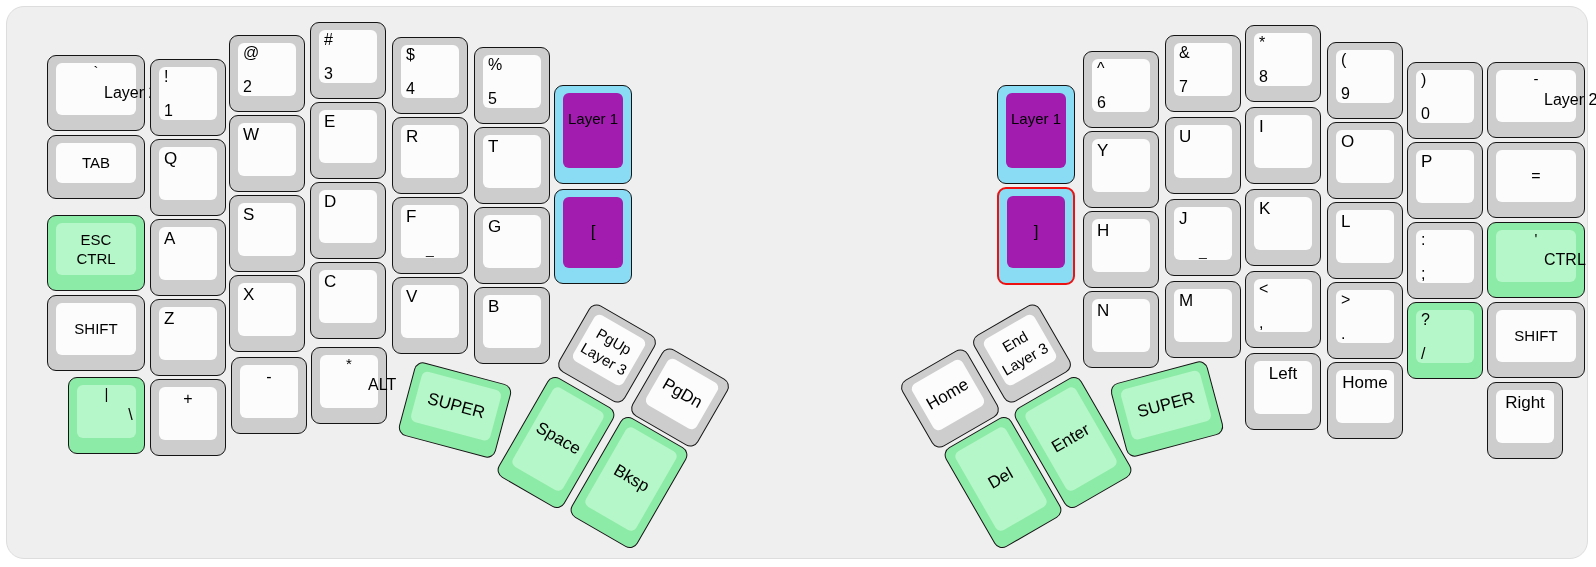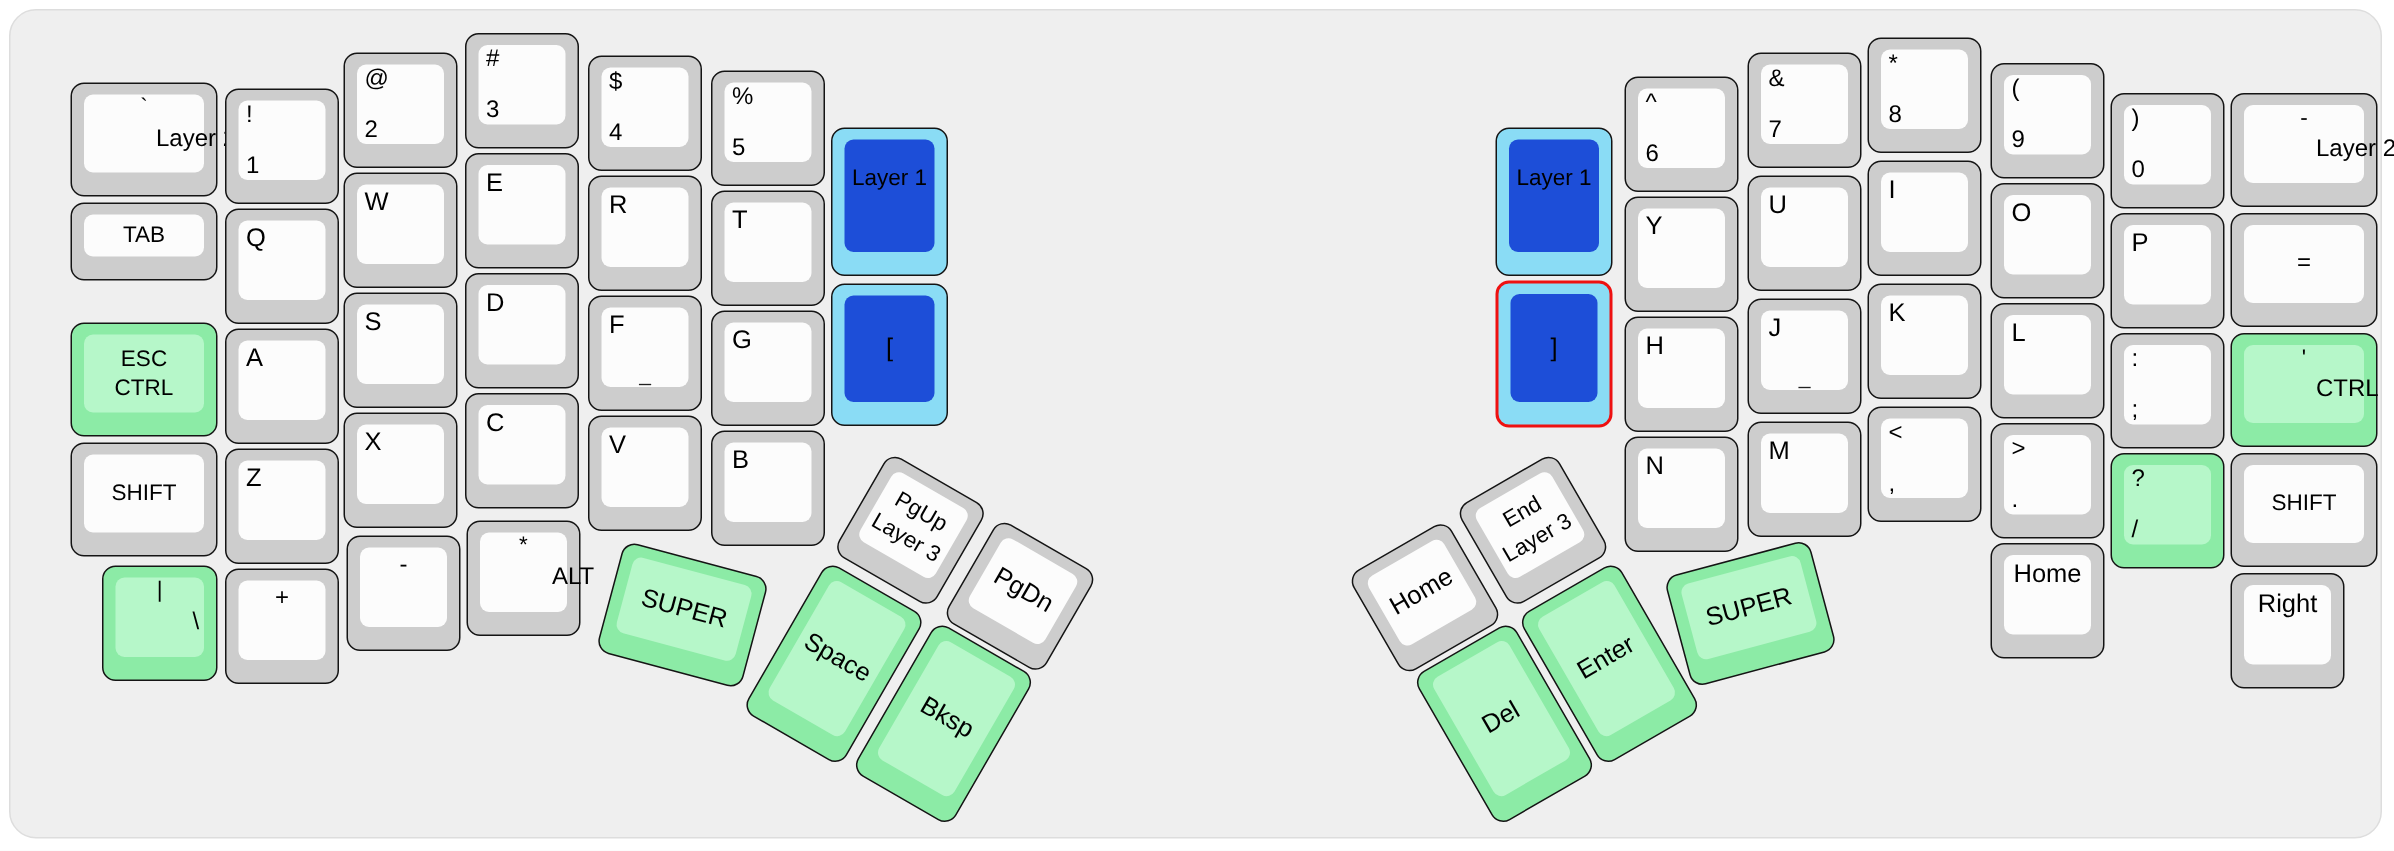--- a/index.html
+++ b/index.html
@@ -10,21 +10,21 @@
   #keys{position:absolute;left:0;top:0;width:100%;height:100%;}
   .key{position:absolute;box-sizing:border-box;border:1.5px solid #141414;border-radius:9px;
        cursor:pointer;}
   .key.white{background:#cdcdcd;}
   .key.green{background:#8ceba6;}
   .key.blue{background:#8adcf5;}
   .key.selected{border:2px solid #ee1111;}
   .cap{position:absolute;left:8px;right:8px;top:7px;bottom:15px;border-radius:6px;}
   .white>.cap{background:#fcfcfc;}
   .green>.cap{background:#b6f7c9;}
-  .blue>.cap{background:#1d4ed8;}
+  .blue>.cap{background:#a21caf;}
   .lbl{position:absolute;white-space:nowrap;}
   .l-tl{left:5px;top:2px;font-size:17px;}          
   .l-tlp{left:5px;top:1px;font-size:16px;}         
   .l-bl{left:5px;bottom:0px;font-size:16px;}       
   .l-tc{left:0;right:0;top:0px;text-align:center;font-size:15px;}   
   .l-mc{left:0;right:0;top:21px;text-align:center;font-size:16px;margin-left:48px;}  
   .l-tcs{left:0;right:0;top:3px;text-align:center;font-size:17px;}  
   .l-uc{left:0;right:0;top:17px;text-align:center;font-size:15px;}  
   .l-center{left:0;right:0;top:0;bottom:0;display:flex;flex-direction:column;
             align-items:center;justify-content:center;text-align:center;
@@ -36,21 +36,21 @@
 
 <div class="page">
   <div class="panel">
     <div id="keys">
         <div class="key white" style="left: 40px; top: 48px; width: 98px; height: 76px;">
           <div class="cap">
             <div class="lbl l-tc">`</div>
             <div class="lbl l-mc">Layer 2</div>
           </div>
         </div>
-        <div class="key white" style="left: 40px; top: 128px; width: 98px; height: 52px;">
+        <div class="key white" style="left: 40px; top: 128px; width: 98px; height: 64px;">
           <div class="cap">
             <div class="lbl l-center">
               <div>TAB</div>
             </div>
           </div>
         </div>
         <div class="key green" style="left: 40px; top: 208px; width: 98px; height: 76px;">
           <div class="cap">
             <div class="lbl l-center">
               <div>ESC</div>
@@ -309,20 +309,25 @@
         </div>
         <div class="key white" style="left: 1238px; top: 182px; width: 76px; height: 77px;">
           <div class="cap">
             <div class="lbl l-tl">K</div>
           </div>
         </div>
         <div class="key white" style="left: 1238px; top: 264px; width: 76px; height: 77px;">
           <div class="cap">
             <div class="lbl l-tlp">&lt;</div>
             <div class="lbl l-bl">,</div>
+          </div>
+        </div>
+        <div class="key white" style="left: 1238px; top: 346px; width: 76px; height: 77px;">
+          <div class="cap">
+            <div class="lbl l-tcs">Left</div>
           </div>
         </div>
         <div class="key white" style="left: 1320px; top: 35px; width: 76px; height: 77px;">
           <div class="cap">
             <div class="lbl l-tlp">(</div>
             <div class="lbl l-bl">9</div>
           </div>
         </div>
         <div class="key white" style="left: 1320px; top: 115px; width: 76px; height: 77px;">
           <div class="cap">

